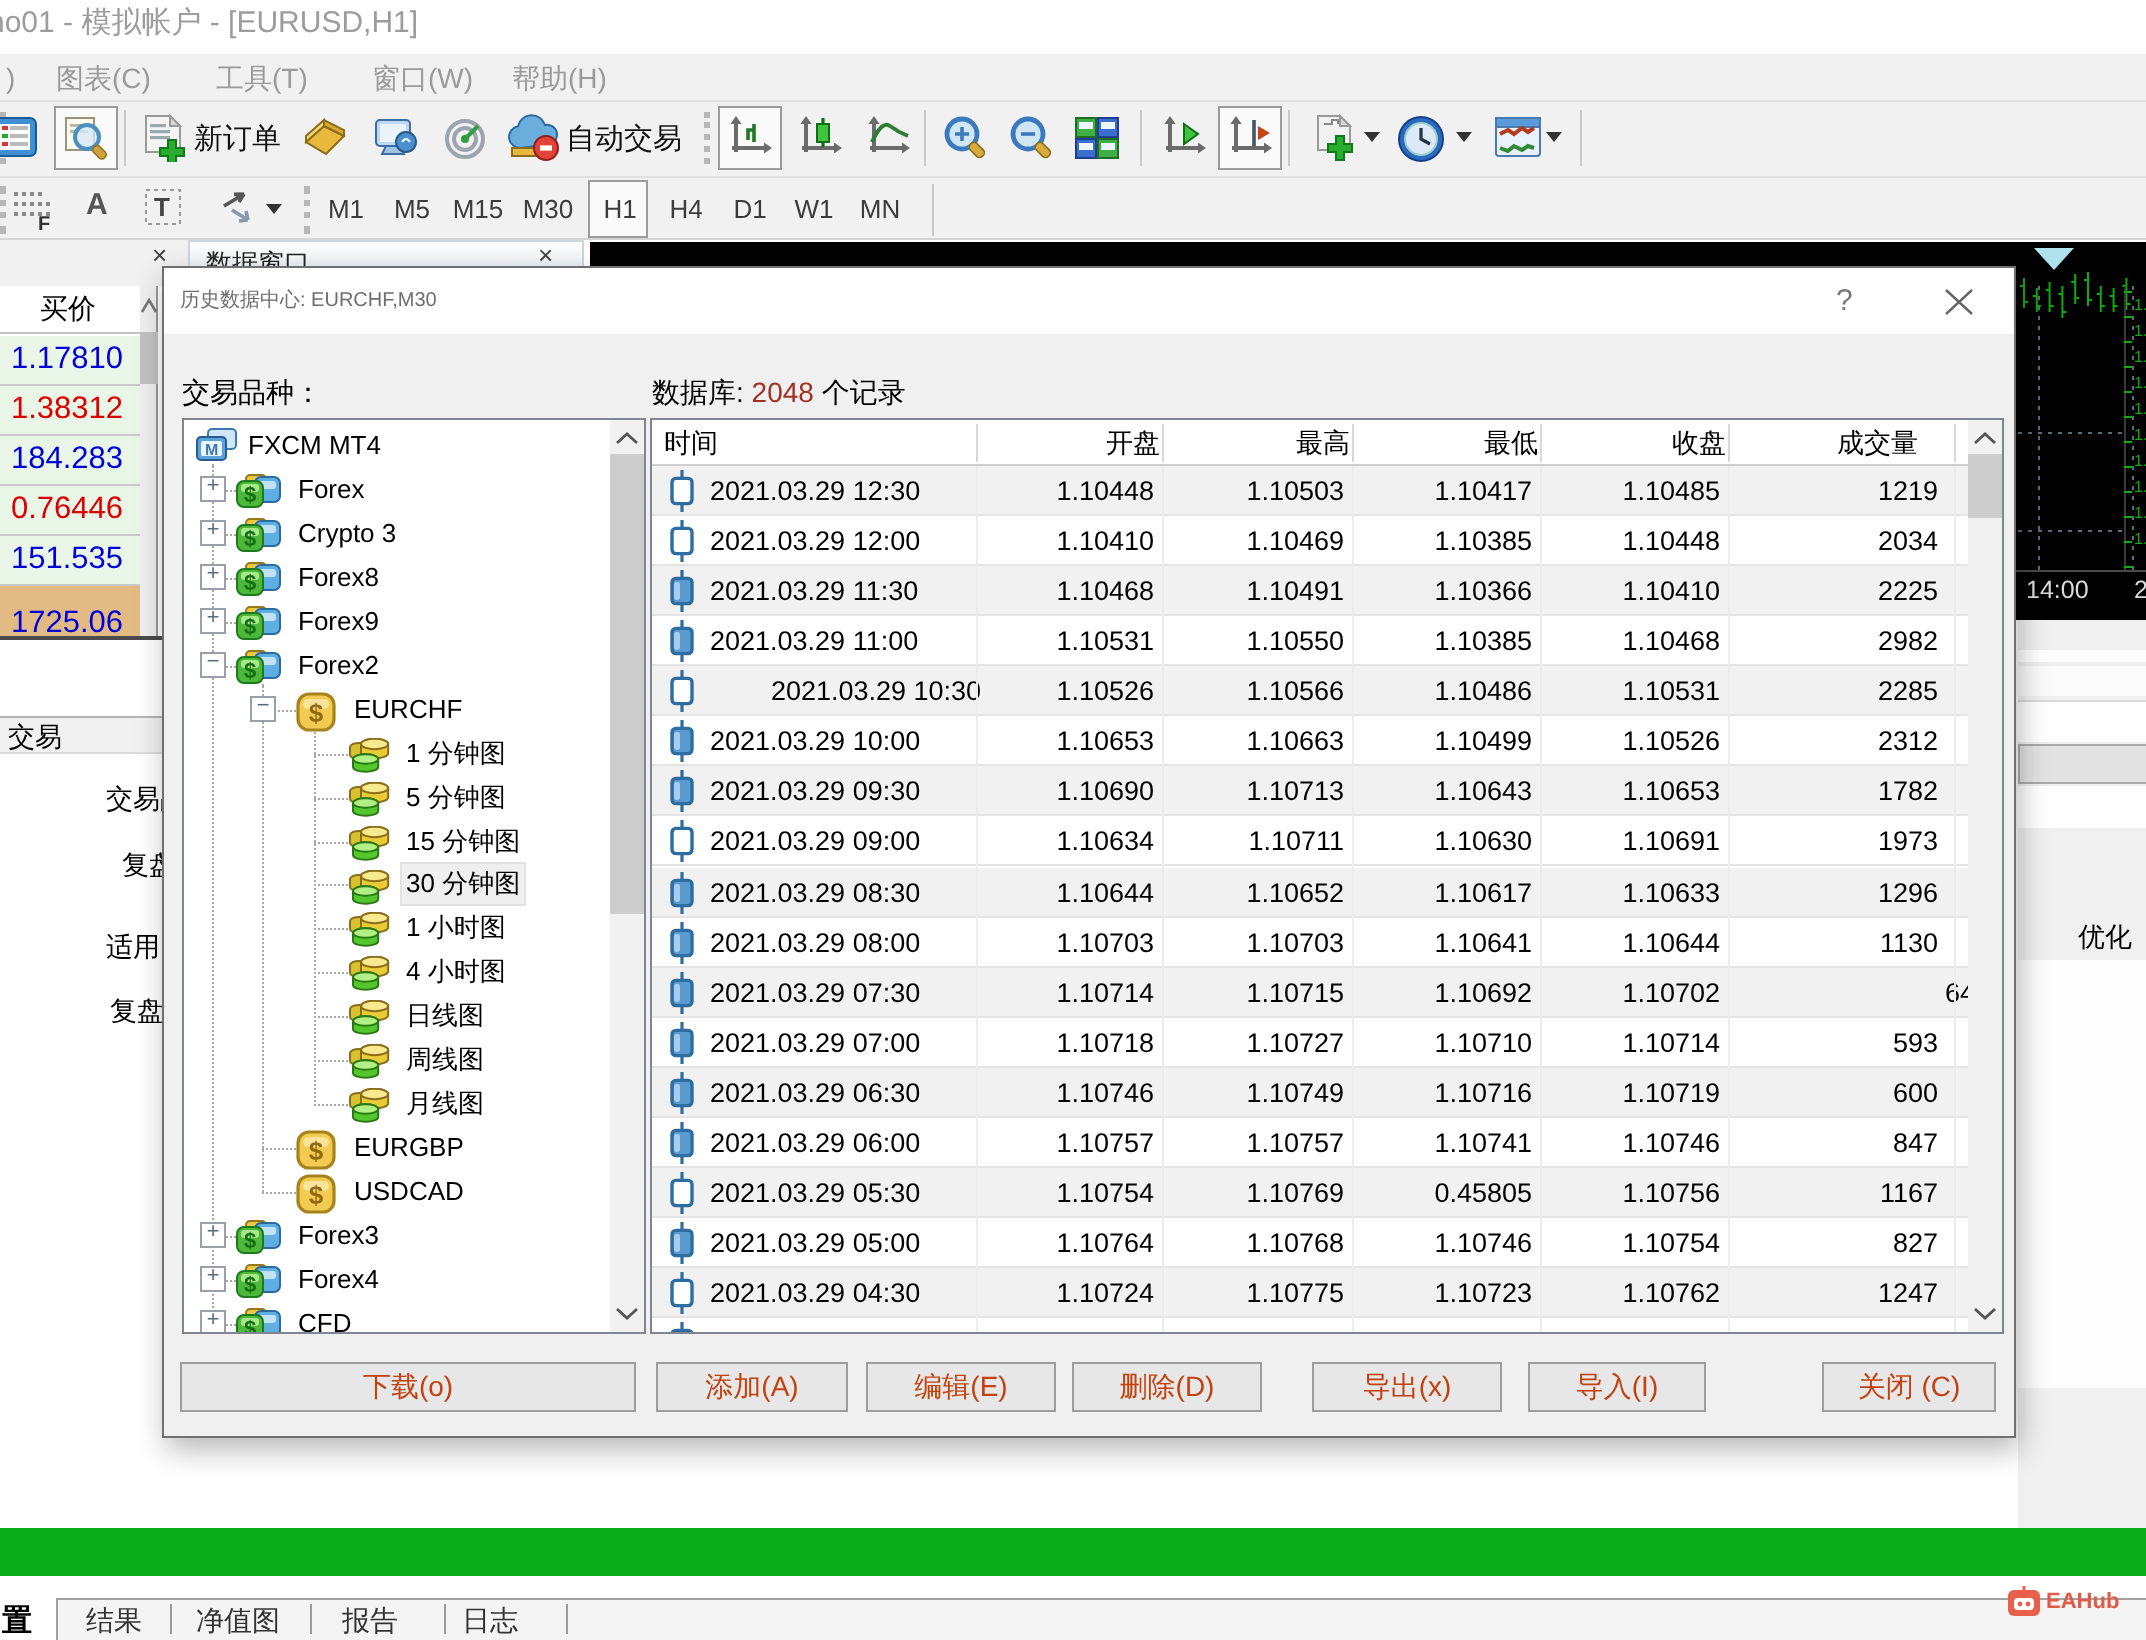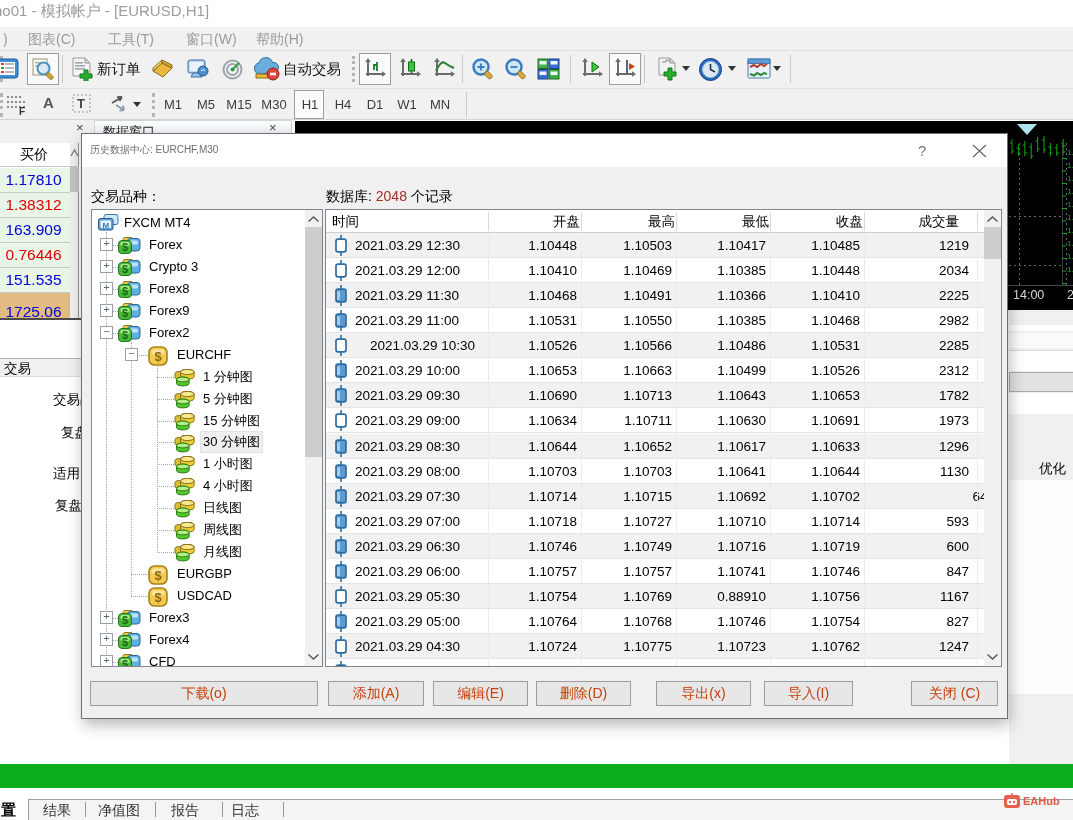--- a/index.html
+++ b/index.html
@@ -260,21 +260,21 @@
     <div class="abs" style="left:1039px;top:460px;font-size:13.5px;color:#000">优化</div>
     <div class="abs" style="left:1009px;top:480px;width:64px;height:214px;background:#fdfdfd"></div>
     <div class="abs" style="left:0;top:143px;width:90px;height:177px;background:#fff"></div>
     <div class="abs price" style="top:146px;color:#000;font-size:14px;width:68px">买价</div>
     <div class="abs" style="left:0;top:166px;width:70px;height:1px;background:#c4c4c4"></div>
     <div class="abs" style="left:0;top:168px;width:70px;height:25px;background:#e9f5e7;border-bottom:1px solid #c9c9c9"></div>
     <div class="abs price mwb" style="top:171px">1.17810</div>
     <div class="abs" style="left:0;top:193px;width:70px;height:25px;background:#e9f5e7;border-bottom:1px solid #c9c9c9"></div>
     <div class="abs price mwr" style="top:196px">1.38312</div>
     <div class="abs" style="left:0;top:218px;width:70px;height:25px;background:#e9f5e7;border-bottom:1px solid #c9c9c9"></div>
-    <div class="abs price mwb" style="top:221px">163.909</div>
+    <div class="abs price mwb" style="top:221px">184.283</div>
     <div class="abs" style="left:0;top:243px;width:70px;height:25px;background:#e9f5e7;border-bottom:1px solid #c9c9c9"></div>
     <div class="abs price mwr" style="top:246px">0.76446</div>
     <div class="abs" style="left:0;top:268px;width:70px;height:25px;background:#e9f5e7;border-bottom:1px solid #c9c9c9"></div>
     <div class="abs price mwb" style="top:271px">151.535</div>
     <div class="abs" style="left:0;top:293px;width:70px;height:25px;background:#e2bb84"></div>
     <div class="abs price mwb" style="top:303px">1725.06</div>
     <div class="abs" style="left:70px;top:143px;width:9px;height:175px;background:#efefef;border-right:1px solid #9a9a9a"></div>
     <svg class="abs" style="left:70px;top:147px" width="9" height="12" viewBox="0 0 9 12">
       <path d="M1 9 l3.5 -6 3.5 6" stroke="#777" stroke-width="1.3" fill="none"></path>
     </svg>
@@ -589,21 +589,21 @@
         <div class="cell" style="left:162px;top:98px;width:89px">1.10531</div>
         <div class="cell" style="left:255px;top:98px;width:91px">1.10550</div>
         <div class="cell" style="left:350px;top:98px;width:90px">1.10385</div>
         <div class="cell" style="left:444px;top:98px;width:90px">1.10468</div>
         <div class="cell" style="left:538px;top:98px;width:105px">2982</div>
         <div class="trow" style="top:123px;height:25px;background:#f1f1f1;border-bottom:1px solid #e4e4e4"></div>
         <svg class="abs" style="left:8px;top:125.28px" width="14" height="21" viewBox="0 0 14 21">
           <path d="M7 0 V4 M7 17 V21" stroke="#2e6da0" stroke-width="1.6"></path>
           <rect x="2" y="4.2" width="10" height="12.6" rx="2" fill="#fff" stroke="#2e6da0" stroke-width="1.7"></rect>
         </svg>
-        <div class="cell" style="left:19px;top:123px;width:130px;text-align:right">2021.03.29 10:30</div>
+        <div class="cell" style="left:47px;top:123px;width:130px;text-align:center">2021.03.29 10:30</div>
         <div class="cell" style="left:162px;top:123px;width:89px">1.10526</div>
         <div class="cell" style="left:255px;top:123px;width:91px">1.10566</div>
         <div class="cell" style="left:350px;top:123px;width:90px">1.10486</div>
         <div class="cell" style="left:444px;top:123px;width:90px">1.10531</div>
         <div class="cell" style="left:538px;top:123px;width:105px">2285</div>
         <div class="trow" style="top:148px;height:25px;background:#fff;border-bottom:1px solid #e4e4e4"></div>
         <svg class="abs" style="left:8px;top:150.35px" width="14" height="21" viewBox="0 0 14 21">
           <path d="M7 0 V4 M7 17 V21" stroke="#2e6da0" stroke-width="1.6"></path>
           <rect x="2" y="4.2" width="10" height="12.6" rx="2" fill="#5b9bd0" stroke="#2e6da0" stroke-width="1.7"></rect>
           <rect x="3" y="6" width="3" height="9" rx="1.2" fill="#a7cdea"></rect>
@@ -710,21 +710,21 @@
         <div class="cell" style="left:444px;top:349px;width:90px">1.10746</div>
         <div class="cell" style="left:538px;top:349px;width:105px">847</div>
         <div class="trow" style="top:374px;height:25px;background:#f1f1f1;border-bottom:1px solid #e4e4e4"></div>
         <svg class="abs" style="left:8px;top:375.98px" width="14" height="21" viewBox="0 0 14 21">
           <path d="M7 0 V4 M7 17 V21" stroke="#2e6da0" stroke-width="1.6"></path>
           <rect x="2" y="4.2" width="10" height="12.6" rx="2" fill="#fff" stroke="#2e6da0" stroke-width="1.7"></rect>
         </svg>
         <div class="cell" style="left:29px;top:374px;width:130px;text-align:left">2021.03.29 05:30</div>
         <div class="cell" style="left:162px;top:374px;width:89px">1.10754</div>
         <div class="cell" style="left:255px;top:374px;width:91px">1.10769</div>
-        <div class="cell" style="left:350px;top:374px;width:90px">0.88910</div>
+        <div class="cell" style="left:350px;top:374px;width:90px">0.45805</div>
         <div class="cell" style="left:444px;top:374px;width:90px">1.10756</div>
         <div class="cell" style="left:538px;top:374px;width:105px">1167</div>
         <div class="trow" style="top:399px;height:25px;background:#fff;border-bottom:1px solid #e4e4e4"></div>
         <svg class="abs" style="left:8px;top:401.05px" width="14" height="21" viewBox="0 0 14 21">
           <path d="M7 0 V4 M7 17 V21" stroke="#2e6da0" stroke-width="1.6"></path>
           <rect x="2" y="4.2" width="10" height="12.6" rx="2" fill="#5b9bd0" stroke="#2e6da0" stroke-width="1.7"></rect>
           <rect x="3" y="6" width="3" height="9" rx="1.2" fill="#a7cdea"></rect>
         </svg>
         <div class="cell" style="left:29px;top:399px;width:130px;text-align:left">2021.03.29 05:00</div>
         <div class="cell" style="left:162px;top:399px;width:89px">1.10764</div>

